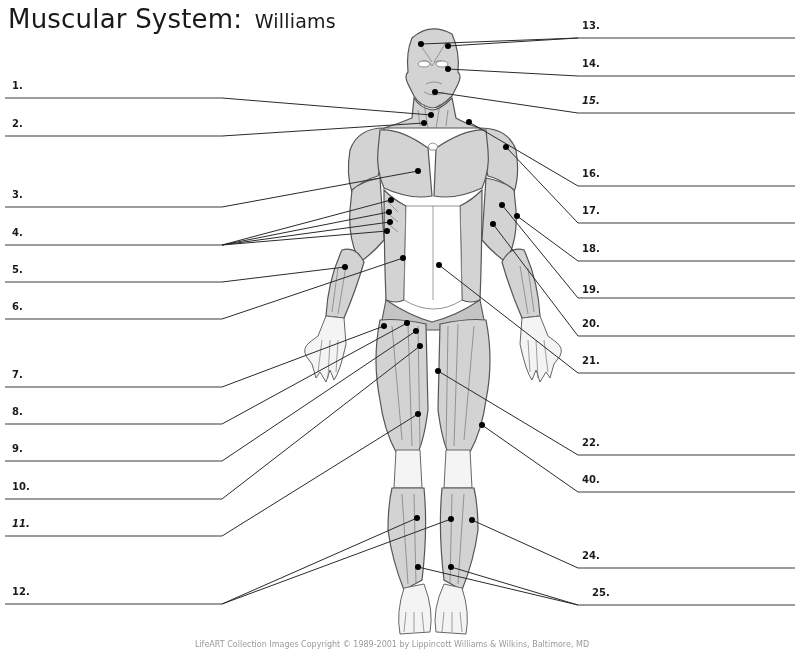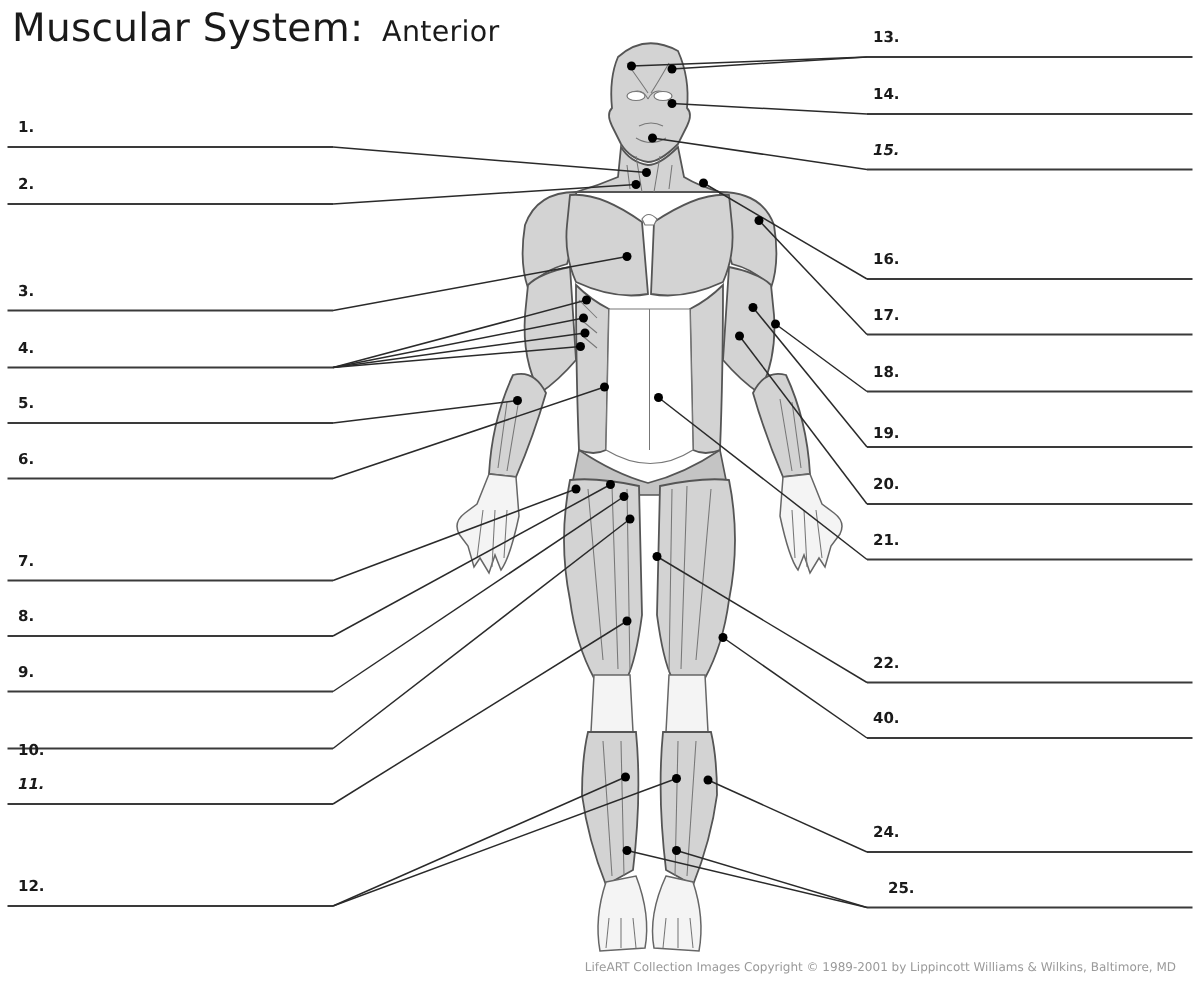--- a/index.html
+++ b/index.html
@@ -5,38 +5,38 @@
   html, body { margin: 0; padding: 0; background: #ffffff; }
   body { width: 800px; height: 657px; position: relative; overflow: hidden;
          font-family: "DejaVu Sans", "Liberation Sans", sans-serif; }
   .title { position: absolute; left: 8px; top: 4px; font-size: 26px; color: #1a1a1a;
            font-weight: normal; letter-spacing: 0.2px; white-space: nowrap; }
   .title .sub { font-size: 19px; margin-left: 4px; }
   .label { position: absolute; font-size: 10px; font-weight: bold; color: #1a1a1a;
            white-space: nowrap; }
   .label.left { left: 12px; }
   .label.right { left: 582px; }
-  .copyright { position: absolute; left: 0; width: 784px; top: 640px; text-align: right;
+  .copyright { position: absolute; left: 0; width: 784px; top: 640px; text-align: center;
                font-size: 8px; color: #9a9a9a; white-space: nowrap; }
   svg.diagram { position: absolute; left: 0; top: 0; }
   .answer-line { stroke: #3a3a3a; stroke-width: 1.2; fill: none; }
   .leader { stroke: #2a2a2a; stroke-width: 1; fill: none; }
   .dot { fill: #000; }
   .muscle { fill: #d3d3d3; stroke: #555; stroke-width: 1.2; }
   .muscle-dark { fill: #c4c4c4; stroke: #555; stroke-width: 1.1; }
   .bone { fill: #f4f4f4; stroke: #666; stroke-width: 1; }
   .fiber { stroke: #777; stroke-width: 0.7; fill: none; }
   .white { fill: #ffffff; stroke: #777; stroke-width: 0.8; }
 </style>
 </head>
 <body>
 
 <div class="title">
   <span>Muscular System:</span>
-  <span class="sub">Anterior</span>
+  <span class="sub">Williams</span>
 </div>
 
 <svg class="diagram" width="800" height="657" viewBox="0 0 800 657">
 
   <g>
 
     <path class="muscle" d="M412,38 Q430,22 452,34 Q460,52 458,72 Q462,76 458,84 L452,96 Q440,108 432,108 Q420,106 414,96 L408,84 Q404,76 408,72 Q406,52 412,38 Z"></path>
     <path class="fiber" d="M418,42 Q428,56 432,62 M446,42 Q438,56 434,62 M420,62 Q428,58 432,66 M444,62 Q436,58 432,66 M426,84 Q434,80 442,84 M424,92 Q434,98 444,92"></path>
     <ellipse class="white" cx="424" cy="64" rx="6" ry="3"></ellipse>
     <ellipse class="white" cx="442" cy="64" rx="6" ry="3"></ellipse>
@@ -182,21 +182,21 @@
 <div id="left-labels">
     <div class="label left" style="top: 80px;">1.</div>
     <div class="label left" style="top: 118px;">2.</div>
     <div class="label left" style="top: 189px;">3.</div>
     <div class="label left" style="top: 227px;">4.</div>
     <div class="label left" style="top: 264px;">5.</div>
     <div class="label left" style="top: 301px;">6.</div>
     <div class="label left" style="top: 369px;">7.</div>
     <div class="label left" style="top: 406px;">8.</div>
     <div class="label left" style="top: 443px;">9.</div>
-    <div class="label left" style="top: 495px; text-align: center;">10.</div>
+    <div class="label left" style="top: 481px; text-align: center;">10.</div>
     <div class="label left" style="top: 518px; font-style: italic;">11.</div>
     <div class="label left" style="top: 586px;">12.</div>
   </div>
 <div id="right-labels">
     <div class="label right" style="top: 20px;">13.</div>
     <div class="label right" style="top: 58px;">14.</div>
     <div class="label right" style="top: 95px; font-style: italic;">15.</div>
     <div class="label right" style="top: 168px;">16.</div>
     <div class="label right" style="top: 205px;">17.</div>
     <div class="label right" style="top: 243px;">18.</div>

